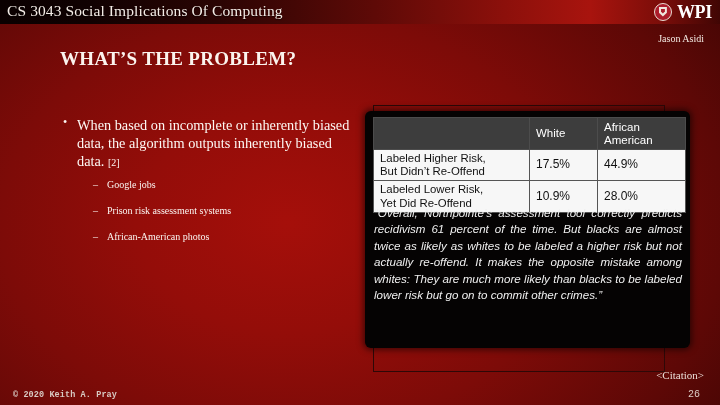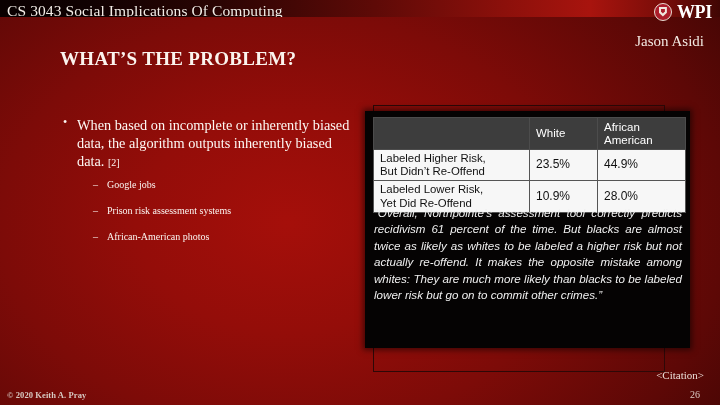--- a/index.html
+++ b/index.html
@@ -27,21 +27,21 @@
         #3a0504 76%,
         #1e0302 90%,
         #140201 100%);
   }
 
   
   #titlebar {
     position: absolute;
     left: 0; top: 0;
     width: 720px;
-    height: 17px;
+    height: 24px;
     background: linear-gradient(to right,
         #0a0000 0%,
         #100101 12%,
         #2a0403 30%,
         #5e0a07 52%,
         #8c100b 70%,
         #a8140e 82%,
         #7a0d09 92%,
         #400604 100%);
     overflow: hidden;
@@ -103,21 +103,21 @@
     line-height: 1;
     letter-spacing: -0.3px;
   }
 
   
   #presenter {
     position: absolute;
     right: 16px;
     top: 33px;
     font-family: "Liberation Serif", serif;
-    font-size: 15px;
+    font-size: 10px;
     color: #f2e9e2;
     white-space: nowrap;
   }
 
   
   #slide-title {
     position: absolute;
     left: 60px;
     top: 48px;
     font-family: "Liberation Serif", serif;
@@ -186,20 +186,21 @@
 
   
   #image-panel {
     position: absolute;
     left: 365px;
     top: 111px;
     width: 325px;
     height: 237px;
     background: #050303;
     box-shadow: 0 0 6px 2px rgba(0,0,0,0.55);
+    border-radius: 6px;
   }
 
   
   #risk-table {
     position: absolute;
     left: 8px;
     top: 6px;
     width: 312px;
     border-collapse: collapse;
     font-family: "Liberation Sans", sans-serif;
@@ -249,41 +250,41 @@
     font-style: italic;
     font-size: 11.6px;
     line-height: 1.42;
     color: #efefef;
     text-align: justify;
   }
 
   
   #copyright {
     position: absolute;
-    left: 7px;
+    left: 13px;
     bottom: 5px;
-    font-family: Liberation Serif, serif;
+    font-family: Liberation Mono, monospace;
     font-weight: bold;
     font-size: 8.5px;
     color: #d7c9c2;
     letter-spacing: 0.1px;
   }
   #citation {
     position: absolute;
     right: 16px;
     bottom: 24px;
     font-family: "Liberation Serif", serif;
     font-size: 11px;
     color: #ece0da;
   }
   #slide-number {
     position: absolute;
     right: 20px;
     bottom: 5px;
-    font-family: Liberation Serif, serif;
+    font-family: Liberation Mono, monospace;
     font-size: 10px;
     color: #ddcdc6;
     margin-left: 28px;
   }
 </style>
 </head>
 <body>
 
 <div id="slide">
 
@@ -327,21 +328,21 @@
           <th class="c-white">White</th>
           <th class="c-aa">African American</th>
         </tr>
       </thead>
       <tbody>
         <tr>
           <td class="label">
             <span>Labeled Higher Risk,</span><br>
             <span>But Didn’t Re-Offend</span>
           </td>
-          <td class="val">23.5%</td>
+          <td class="val">17.5%</td>
           <td class="val">44.9%</td>
         </tr>
         <tr>
           <td class="label">
             <span>Labeled Lower Risk,</span><br>
             <span>Yet Did Re-Offend</span>
           </td>
           <td class="val">10.9%</td>
           <td class="val">28.0%</td>
         </tr>

